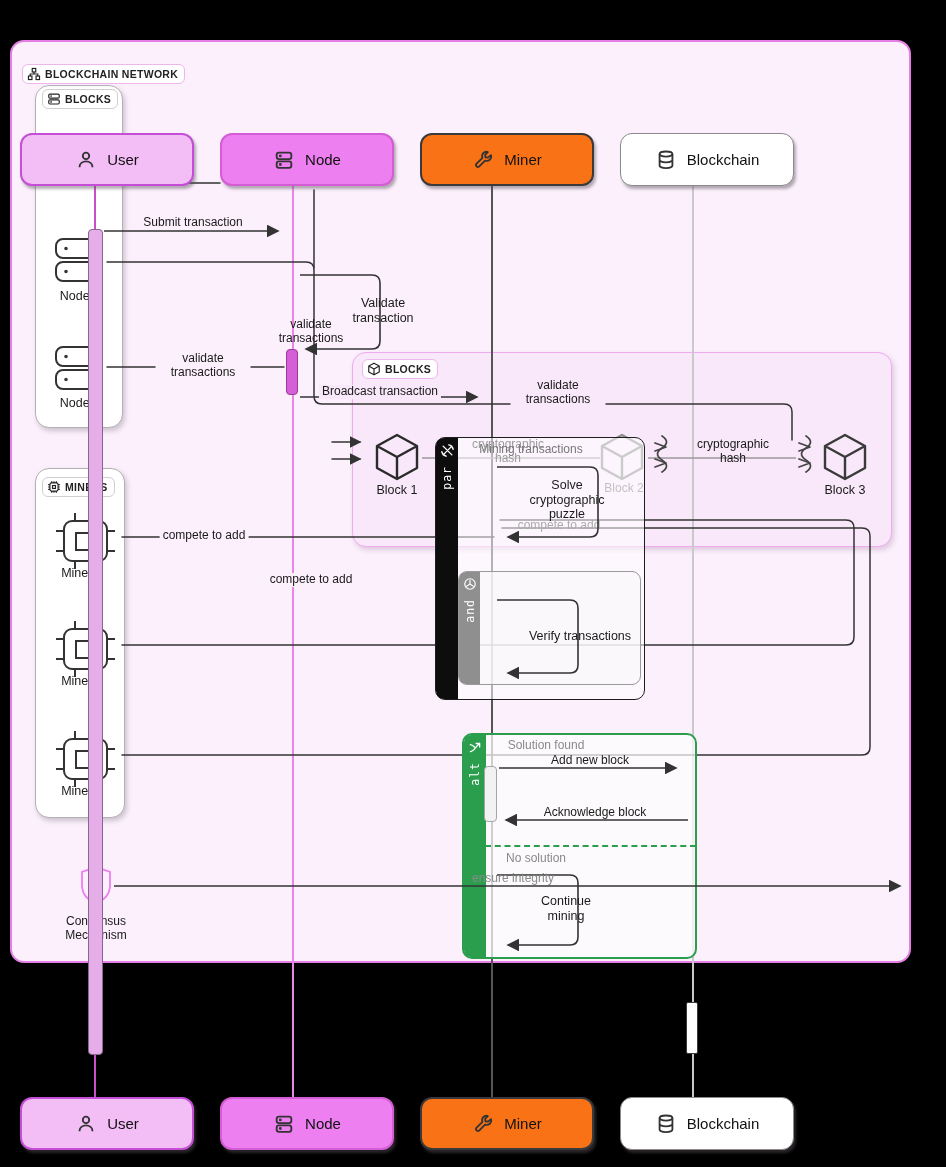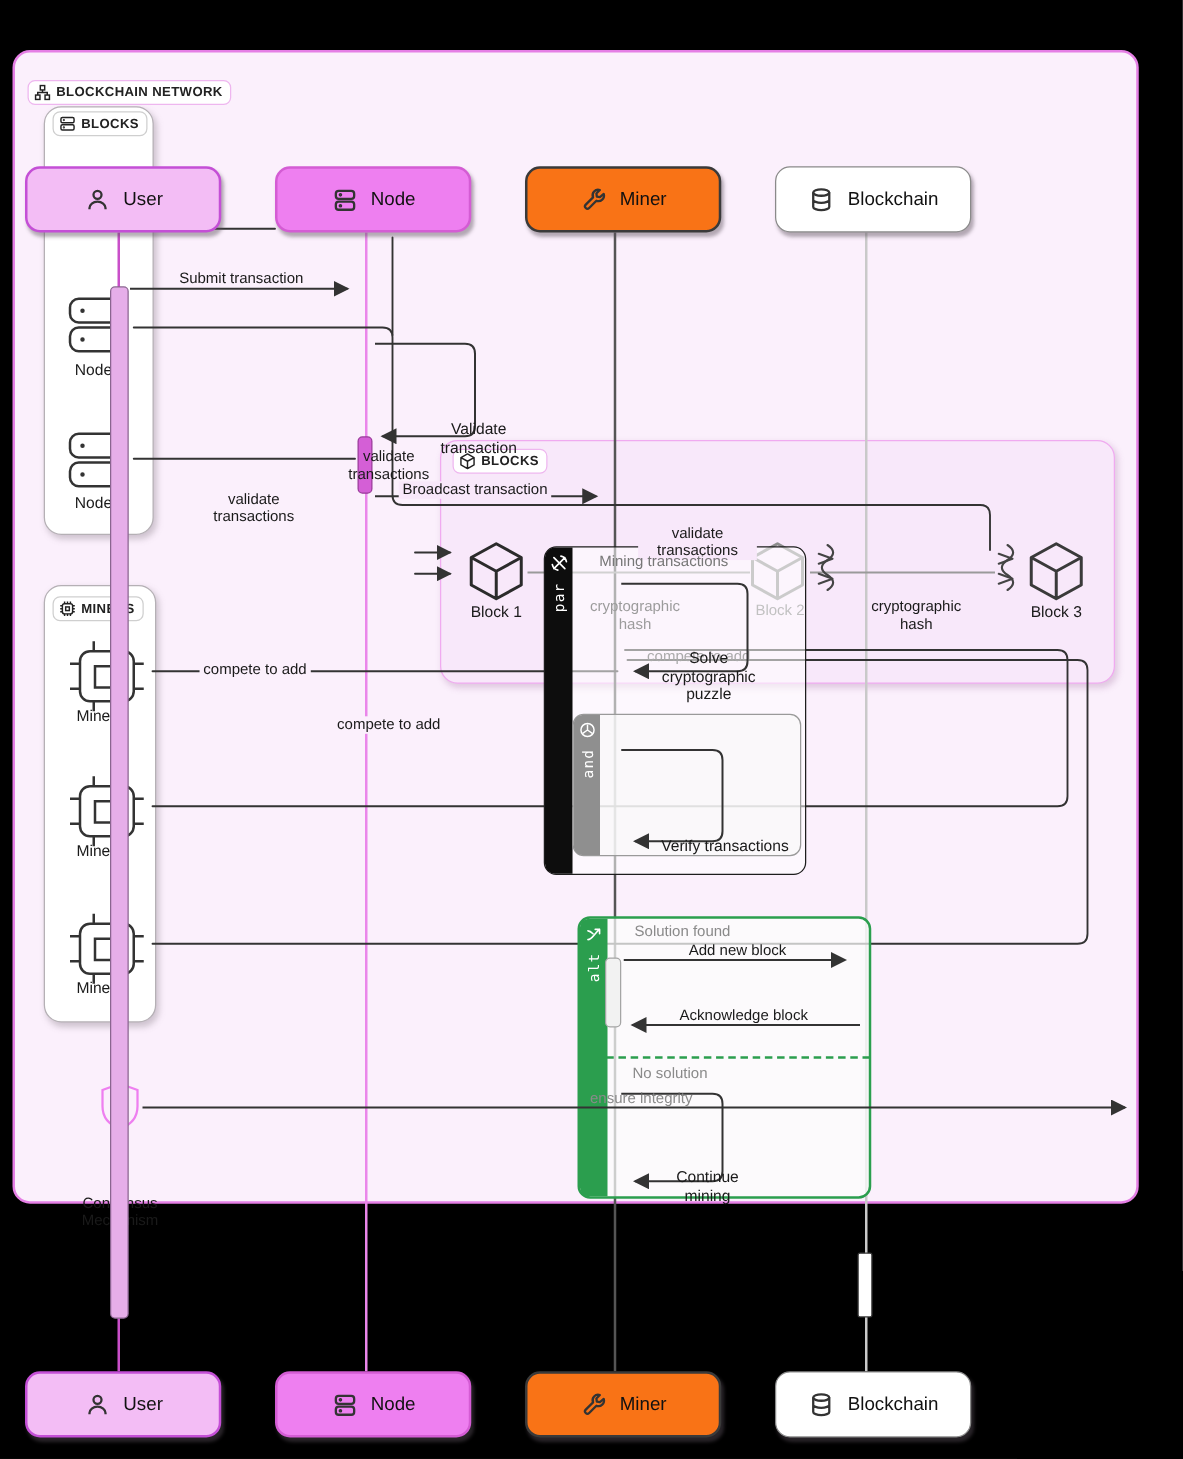--- a/index.html
+++ b/index.html
@@ -14,21 +14,21 @@
   .grp-miners{left:35px;top:468px;width:90px;height:350px;}
   .grp-blocks{left:352px;top:352px;width:540px;height:195px;background:#f8e8fa;border:1.5px solid #f0aaf0;border-radius:14px;box-shadow:2px 3px 5px rgba(160,110,160,.3);}
   .chip{display:flex;align-items:center;gap:4px;background:#fff;border-radius:6px;padding:2px 6px 2px 4px;
         font-size:10.5px;font-weight:bold;letter-spacing:.3px;color:#222;white-space:nowrap;}
   .chip svg{flex:0 0 auto;}
   .chip-outer{left:22px;top:64px;border:1px solid #eeb6ef;}
   .chip-nodes{left:42px;top:89px;border:1px solid #cfcfcf;}
   .chip-miners{left:42px;top:477px;border:1px solid #cfcfcf;}
   .chip-blocks{left:362px;top:359px;border:1px solid #eeb6ef;}
   
-  .actor{width:157px;height:53px;border-radius:12px;display:flex;align-items:center;justify-content:center;gap:10px;
+  .actor{width:174px;height:53px;border-radius:12px;display:flex;align-items:center;justify-content:center;gap:10px;
          font-size:15px;color:#111;box-shadow:2px 3px 3px rgba(90,80,90,.45);}
   .actor svg{flex:0 0 auto;}
   .a-user{background:#f3bdf5;border:2px solid #c44fd6;}
   .a-node{background:#ee7ff0;border:2px solid #d45cd4;}
   .a-miner{background:#f97316;border:2px solid #3a3a3a;}
   .a-chain{background:#ffffff;border:1.5px solid #8a8a8a;}
   
   .life{top:186px;height:911px;width:2px;}
   .act{border-radius:4px;}
   
@@ -37,21 +37,21 @@
   .frag-and{left:458px;top:571px;width:183px;height:114px;border:1.5px solid #9a9a9a;background:rgba(248,248,248,.72);border-radius:9px;}
   .frag-alt{left:462px;top:733px;width:235px;height:226px;border:2px solid #2b9e4e;background:rgba(252,254,252,.72);}
   .sidebar{position:absolute;left:0;top:0;bottom:0;display:flex;flex-direction:column;align-items:center;padding-top:5px;gap:8px;}
   .sb-par{width:22px;background:#0d0d0d;border-radius:8px 0 0 8px;}
   .sb-and{width:21px;background:#8f8f8f;border-radius:7px 0 0 7px;}
   .sb-alt{width:22px;background:#2b9e4e;border-radius:7px 0 0 7px;}
   .sb-txt{writing-mode:vertical-rl;transform:rotate(180deg);color:#fff;font-family:"DejaVu Sans Mono","Liberation Mono",monospace;font-size:11.5px;letter-spacing:1px;}
   .alt-divider{left:485px;top:845px;width:211px;height:0;border-top:2px dashed #2b9e4e;}
   
   .lbl{position:absolute;transform:translate(-50%,-50%);text-align:center;font-size:12px;line-height:1.16;white-space:nowrap;}
-  .wrap{white-space:normal;margin-top:41px;}
+  .wrap{white-space:normal;}
   .gray{color:#8a8a8a;}
   .mask{background:#fbf0fc;padding:0 3px;}
   .maskb{background:#f8e8fa;padding:0 3px;}
   svg.layer{position:absolute;left:0;top:0;pointer-events:none;}
 </style>
 </head>
 <body>
 
 <div class="canvas">
 

